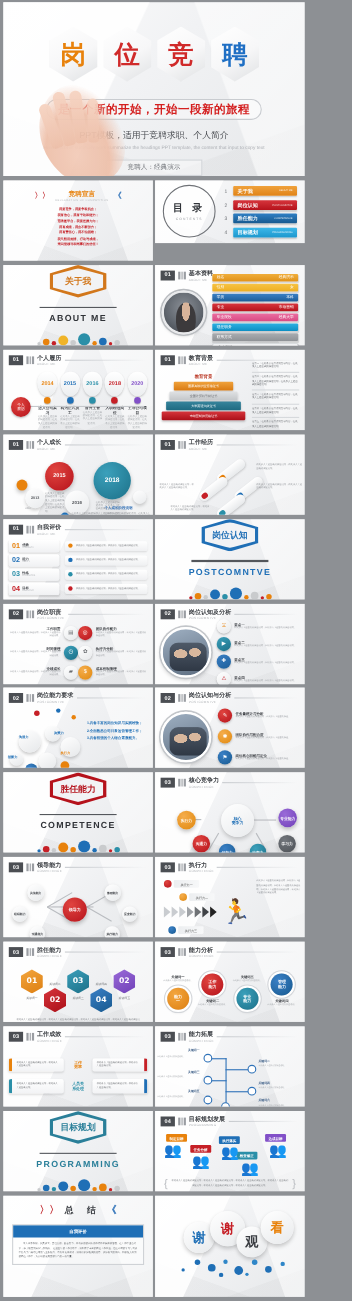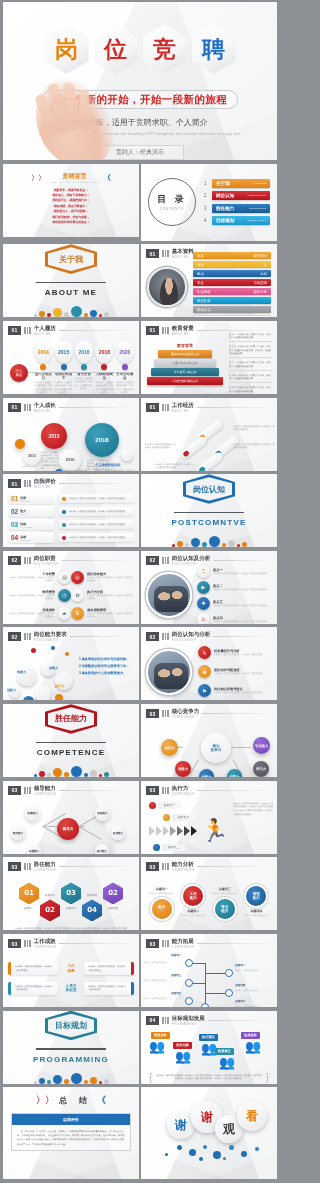--- a/index.html
+++ b/index.html
@@ -340,21 +340,21 @@
       <div>我要竞争，我要争取机会；</div>
       <div>我有信心，我有干劲和能力；</div>
       <div>竞聘是平台，我要把握方向；</div>
       <div>我有成绩，我会不断努力；</div>
       <div>我有责任心，我不怕困难；</div>
       <div>我只想用热情、行动与成绩，</div>
       <div>来回报领导和同事们的信任！</div>
     </div>
   </div>
 
-  <div class="slide" style="height:77px">
+  <div class="slide" style="height:57px">
     <div class="toc">
       <div class="toc-ring">
         <b>目 录</b>
         <small>CONTENTS</small>
       </div>
       <div class="toc-list">
         <div class="toc-row">
           <span class="idx">1</span>
           <div class="bar" style="background:linear-gradient(180deg,#f0a23c,#e08318)">
             <b>关于我</b>

